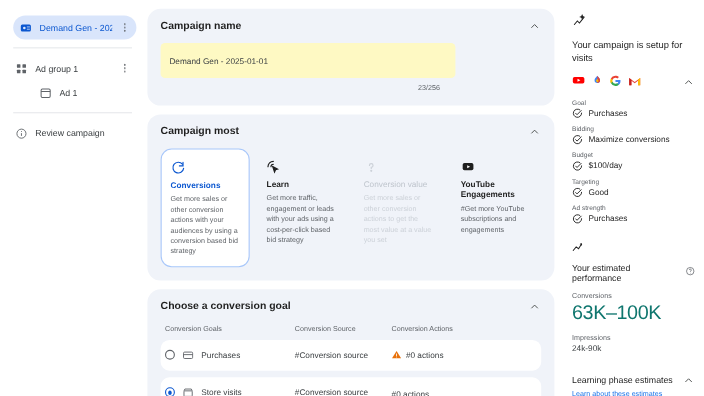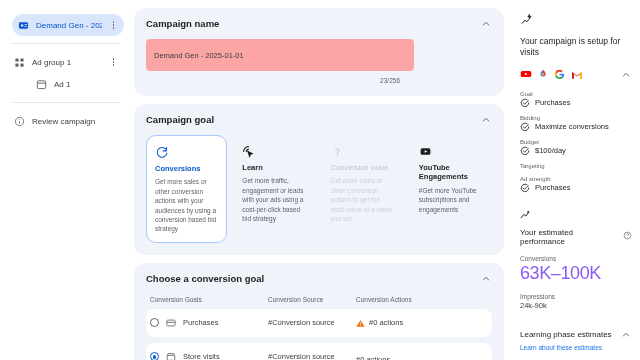--- a/index.html
+++ b/index.html
@@ -34,21 +34,21 @@
     background:#f0f3f9; border-radius: 12px;
     margin-bottom: 8px; padding: 10px 12px 12px 12px;
     position: relative;
   }
   .card-head { display:flex; align-items:flex-start; justify-content:space-between; }
   .card-title { font-size: 9.5px; color:#1f1f1f; font-weight: 700; }
   .chev { width:12px; height:12px; flex:0 0 12px; display:flex; align-items:center; justify-content:center; }
   .chev svg { display:block; }
 
   .name-input {
-    margin-top: 9px; height: 27px; background:#fca5a5;
+    margin-top: 9px; height: 27px; background:#fef9c3;
     border-radius: 4px; display:flex; align-items:center;
     padding: 16px 8px; font-size: 7.5px; color:#3c4043;
     width: 268px;
   }
   .counter { text-align:right; font-size:6.5px; color:#5f6368; margin-top:6px; padding-right: 92px; }
 
   
   .goal-row { display:flex; gap: 7px; margin-top: 9px; }
   .goal-card {
     width: 86px; min-height: 94px; border-radius: 10px;
@@ -83,21 +83,21 @@
   .r-title { font-size: 8.5px; line-height: 1.35; color:#1f1f1f; margin-top:6px; }
   .brand-row { display:flex; align-items:center; gap:6px; margin-top: 7px; }
   .brand-row .chev { margin-left:auto; }
   .r-group { margin-top: 7px; }
   .r-label { font-size: 6px; color:#5f6368; margin-bottom: 1px; }
   .r-val { display:flex; align-items:center; gap:5px; font-size: 7.5px; color:#1f1f1f; font-weight:500; }
   .check { width:10px; height:10px; flex:0 0 10px; }
   .r-sep { height: 13px; }
   .r-head2 { display:flex; align-items:center; gap:5px; font-size:8px; margin-top:4px; }
   .metric-label { font-size:6.5px; color:#5f6368; margin-top: 9px; }
-  .metric-big { font-size: 18px; letter-spacing:-0.4px; color:#8b5cf6; margin-top:1px; }
+  .metric-big { font-size: 18px; letter-spacing:-0.4px; color:#0f766e; margin-top:1px; }
   .metric-small { font-size: 7.5px; color:#3c4043; margin-top:1px; }
   .lp-title { font-size: 8px; color:#1f1f1f; margin-top: 19px; display:flex; align-items:center; }
   .lp-link { font-size: 6.5px; color:#1a73e8; margin-top: 3px; }
 </style>
 </head>
 <body>
 
 <div class="app">
 
   <nav class="leftnav">
@@ -172,21 +172,21 @@
               <polyline points="5,15 12,8 19,15"></polyline>
             </svg>
         </span>
       </div>
       <div class="name-input" placeholder="Campaign name">Demand Gen - 2025-01-01</div>
       <div class="counter">23/256</div>
     </section>
 
     <section class="card">
       <div class="card-head">
-        <span class="card-title">Campaign goal</span>
+        <span class="card-title">Campaign most</span>
         <span class="chev">
           <svg width="10" height="10" viewBox="0 0 24 24" fill="none" stroke="#444746" stroke-width="2">
               <polyline points="5,15 12,8 19,15"></polyline>
             </svg>
         </span>
       </div>
 
       <div class="goal-row">
 
         <div class="goal-card selected">
@@ -371,20 +371,27 @@
         <span class="check"><svg width="10" height="10" viewBox="0 0 24 24" fill="none" stroke="#1f1f1f" stroke-width="2" stroke-linecap="round">
               <path d="M21 11.5A9 9 0 1 1 17 4.3"></path>
               <polyline points="8,12 11,15 20,6"></polyline>
             </svg></span>
         <span>$100/day</span>
       </div>
     </div>
 
     <div class="r-group">
       <div class="r-label">Targeting</div>
+      <div class="r-val">
+        <span class="check"><svg width="10" height="10" viewBox="0 0 24 24" fill="none" stroke="#1f1f1f" stroke-width="2" stroke-linecap="round">
+              <path d="M21 11.5A9 9 0 1 1 17 4.3"></path>
+              <polyline points="8,12 11,15 20,6"></polyline>
+            </svg></span>
+        <span>Good</span>
+      </div>
     </div>
 
     <div class="r-group">
       <div class="r-label">Ad strength</div>
       <div class="r-val">
         <span class="check"><svg width="10" height="10" viewBox="0 0 24 24" fill="none" stroke="#1f1f1f" stroke-width="2" stroke-linecap="round">
               <path d="M21 11.5A9 9 0 1 1 17 4.3"></path>
               <polyline points="8,12 11,15 20,6"></polyline>
             </svg></span>
         <span>Purchases</span>

